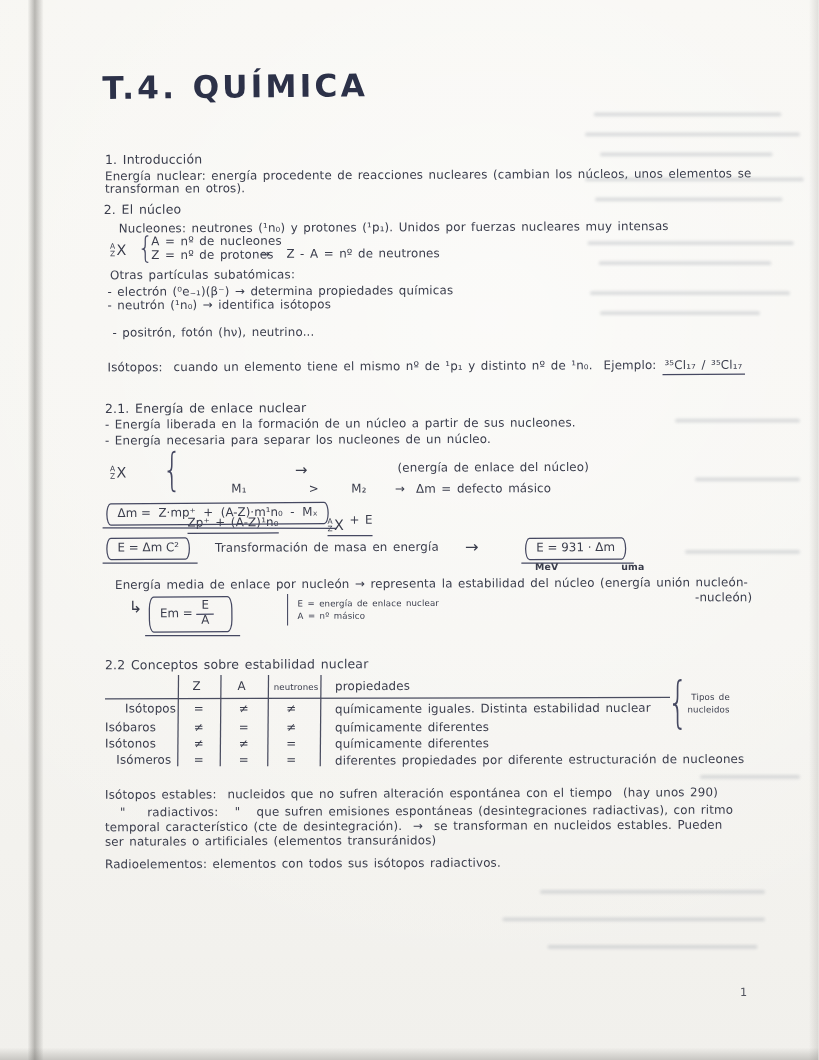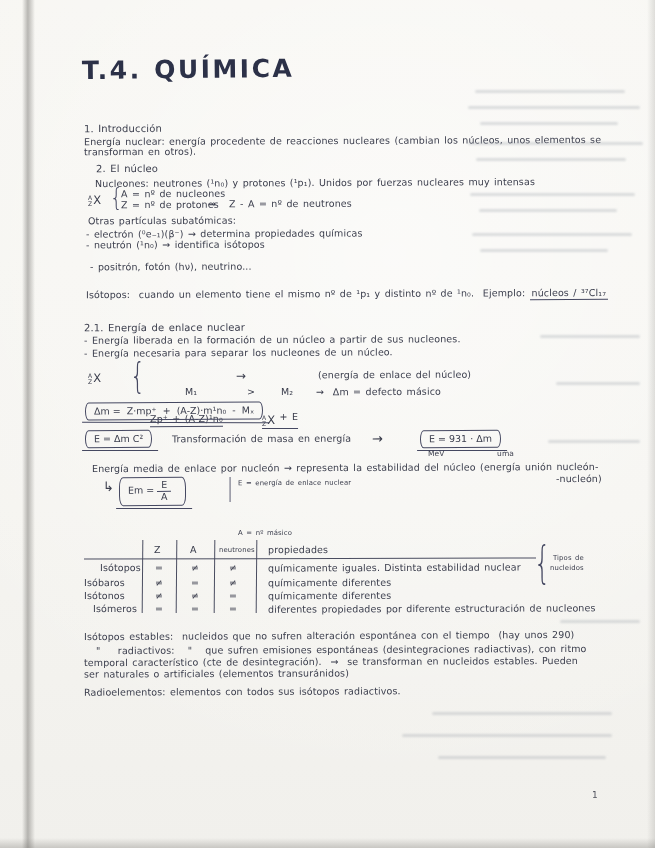--- a/index.html
+++ b/index.html
@@ -16,21 +16,21 @@
   .edge-bottom{position:absolute;left:0;bottom:0;width:100%;height:10px;
     background:linear-gradient(0deg,rgba(105,103,99,.30),rgba(105,103,99,0));}
   .edge-right{position:absolute;right:0;top:0;width:8px;height:100%;
     background:linear-gradient(270deg,rgba(105,103,99,.18),rgba(105,103,99,0));}
 
   .ln{position:absolute;font-size:9.5px;letter-spacing:.12px;word-spacing:1.2px;
       white-space:nowrap;transform:rotate(-.25deg);line-height:1.15;}
   .title{font-size:25px;font-weight:600;letter-spacing:2.5px;color:#2c3148;transform:rotate(-.6deg);}
   .hdg{font-size:10px;}
   .sm{font-size:6.9px;letter-spacing:.1px;}
-  .tiny{font-size:7.5px;}
+  .tiny{font-size:7.5px;font-weight:bold;}
 
   .u{border-bottom:1.1px solid #454861;padding-bottom:1px;margin-top:44px;}
   .ex{border-bottom:1px solid #454861;padding:0 2px 1px;}
 
   .nuc{display:inline-flex;align-items:center;}
   .nuc .stack{display:inline-flex;flex-direction:column;line-height:5.6px;font-size:6px;margin-right:1px;}
   .nuc .base{font-size:11.5px;}
 
   .hbox{position:absolute;border:1.2px solid #454861;border-radius:4px/10px;
         padding:2px 8px 3px;white-space:nowrap;font-size:9.5px;transform:rotate(-.4deg);}
@@ -55,21 +55,21 @@
   <div class="edge-left"></div>
   <div class="edge-bottom"></div>
   <div class="edge-right"></div>
 
   <div class="ln title" style="left:82px;top:56px;">T.4. QUÍMICA</div>
 
   <div class="ln hdg" style="left:84px;top:123px;">1. Introducción</div>
   <div class="ln" style="left:84px;top:136px;">Energía nuclear: energía procedente de reacciones nucleares (cambian los núcleos, unos elementos se</div>
   <div class="ln" style="left:84px;top:147px;">transforman en otros).</div>
 
-  <div class="ln hdg" style="left:96px;top:163px;text-align:right;">2. El núcleo</div>
+  <div class="ln hdg" style="left:83px;top:163px;text-align:right;">2. El núcleo</div>
   <div class="ln" style="left:95px;top:178px;">Nucleones: neutrones (¹n₀) y protones (¹p₁). Unidos por fuerzas nucleares muy intensas</div>
 
   <div class="ln" style="left:88px;top:192px;">
     <span class="nuc">
         <span class="stack">
           <span>A</span>
           <span>Z</span>
         </span>
         <span class="base">X</span>
       </span>
@@ -79,21 +79,21 @@
   <div class="ln" style="left:121px;top:200px;">Z = nº de protones</div>
   <div class="ln" style="left:208px;top:199px;">→&nbsp;&nbsp; Z - A = nº de neutrones</div>
 
   <div class="ln" style="left:88px;top:216px;">Otras partículas subatómicas:</div>
   <div class="ln" style="left:86px;top:229px;">- electrón (⁰e₋₁)(β⁻) → determina propiedades químicas</div>
   <div class="ln" style="left:86px;top:240px;">- neutrón (¹n₀) → identifica isótopos</div>
   <div class="ln" style="left:90px;top:262px;">- positrón, fotón (hν), neutrino...</div>
 
   <div class="ln" style="left:86px;top:289px;">
     <span>Isótopos:&nbsp; cuando un elemento tiene el mismo nº de ¹p₁ y distinto nº de ¹n₀.&nbsp; Ejemplo:</span>
-    <span class="ex">núcleos / ³⁷Cl₁₇</span>
+    <span class="ex">³⁵Cl₁₇ / ³⁵Cl₁₇</span>
   </div>
 
   <div class="ln hdg" style="left:84px;top:322px;">2.1. Energía de enlace nuclear</div>
   <div class="ln" style="left:84px;top:335px;">- Energía liberada en la formación de un núcleo a partir de sus nucleones.</div>
   <div class="ln" style="left:84px;top:348px;">- Energía necesaria para separar los nucleones de un núcleo.</div>
 
   <div class="ln" style="left:88px;top:370px;">
     <span class="nuc">
         <span class="stack">
           <span>A</span>
@@ -136,22 +136,23 @@
   <div class="ln" style="left:103px;top:480px;font-size:13px;">↳</div>
   <div class="hbox" style="left:119px;top:477px;padding:2px 14px 3px 8px;">
     <span>Em =</span>
     <span class="frac">
         <span class="num">E</span>
         <span>A</span>
       </span>
   </div>
   <div class="brace" style="left:227px;top:476px;font-size:18px;transform:scaleY(1.4);">|</div>
   <div class="ln sm" style="left:238px;top:480px;">E = energía de enlace nuclear</div>
-  <div class="ln sm" style="left:238px;top:490px;margin-top:40px;">A = nº másico</div>
-
+  <div class="ln sm" style="left:238px;top:490px;">A = nº másico</div>
+
+  <div class="ln hdg" style="left:84px;top:527px;">2.2 Conceptos sobre estabilidad nuclear</div>
 
   <div class="vline" style="left:142px;top:540px;height:73px;"></div>
   <div class="vline" style="left:176px;top:540px;height:73px;"></div>
   <div class="vline" style="left:214px;top:540px;height:73px;"></div>
   <div class="vline" style="left:256px;top:540px;height:73px;"></div>
   <div class="hline" style="left:84px;top:558px;width:452px;"></div>
 
   <div class="ln" style="left:154px;top:545px;">Z</div>
   <div class="ln" style="left:190px;top:545px;">A</div>
   <div class="ln sm" style="left:219px;top:547px;">neutrones</div>

